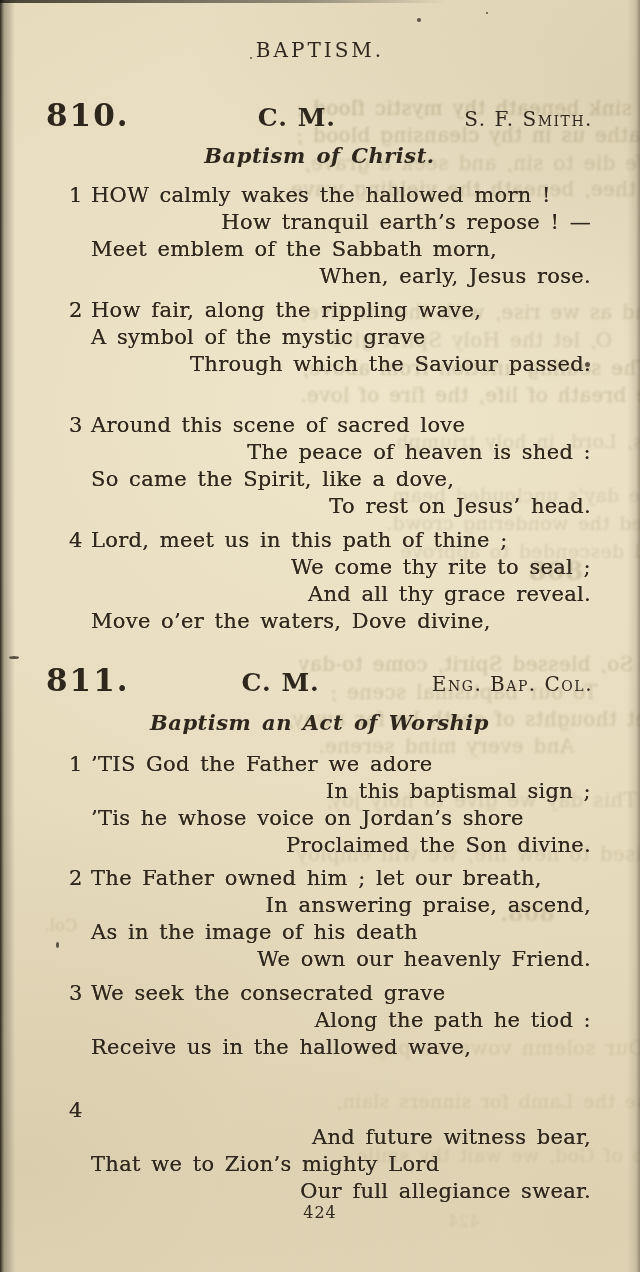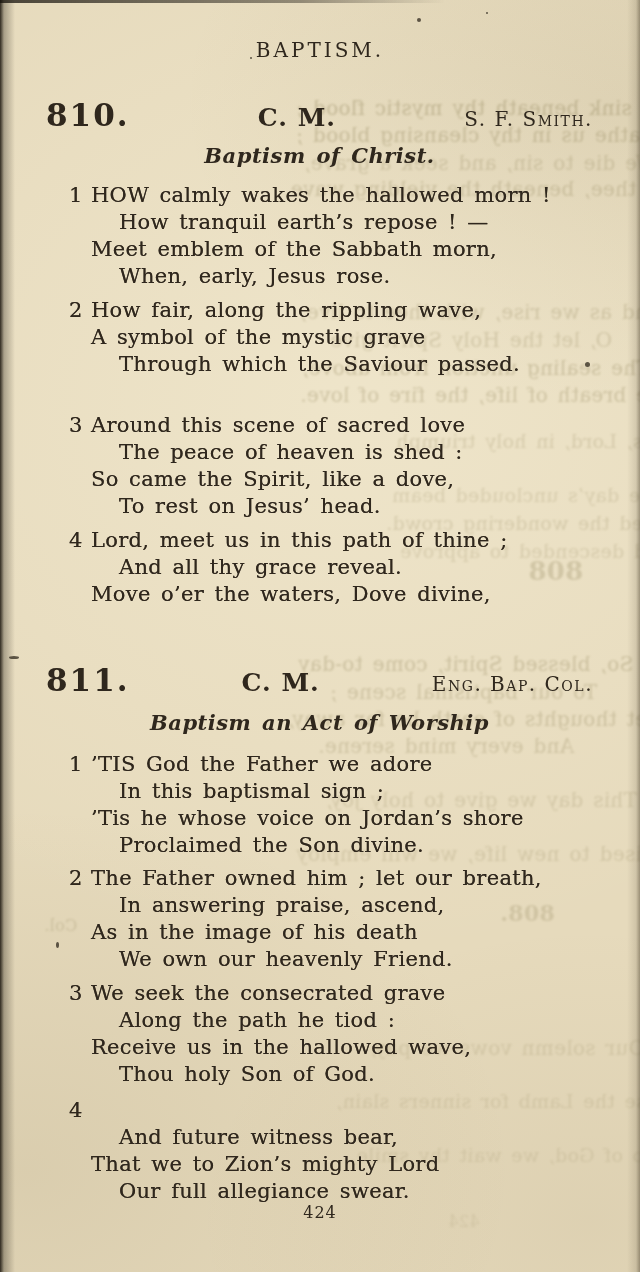--- a/index.html
+++ b/index.html
@@ -41,21 +41,21 @@
   .hymn-title{position:absolute;left:46px;width:547px;text-align:center;
     font-style:italic;font-weight:bold;font-size:21px;letter-spacing:0.5px;word-spacing:3px;}
   .t810{top:143px;}
   .t811{top:710px;}
   .verse{position:absolute;left:91px;width:500px;}
   .v810-1{top:182px;} .v810-2{top:297px;} .v810-3{top:412px;} .v810-4{top:527px;}
   .v811-1{top:751px;} .v811-2{top:865px;} .v811-3{top:980px;} .v811-4{top:1097px;}
   .vline{position:relative;height:27px;line-height:27px;font-size:21px;
     letter-spacing:0.3px;word-spacing:3.5px;white-space:nowrap;
     text-shadow:0 0 0.4px rgba(43,33,24,0.75);}
-  .vline.ind{padding-left:28px;}
+  .vline.ind{padding-left:28px;text-align:right;}
   .vnum{position:absolute;left:-22px;}
   .page-num{position:absolute;left:0;top:1203px;width:640px;text-align:center;
     font-size:16px;letter-spacing:1px;}
   .speck{position:absolute;background:#3a3226;border-radius:50%;opacity:0.8;pointer-events:none;}
 </style>
 </head>
 <body>
 
 <div class="page" style="--paper: #e6dabc; --ink: #2f271d; --bleed: #a2966f;">
 
@@ -109,20 +109,21 @@
       <div class="vline ind">Through which the Saviour passed.</div>
     </div>
     <div class="verse v810-3">
       <div class="vline"><span class="vnum">3</span><span>Around this scene of sacred love</span></div>
       <div class="vline ind">The peace of heaven is shed :</div>
       <div class="vline">So came the Spirit, like a dove,</div>
       <div class="vline ind">To rest on Jesus’ head.</div>
     </div>
     <div class="verse v810-4">
       <div class="vline"><span class="vnum">4</span><span>Lord, meet us in this path of thine ;</span></div>
+      <div class="vline ind">We come thy rite to seal ;</div>
       <div class="vline ind">And all thy grace reveal.</div>
       <div class="vline">Move o’er the waters, Dove divine,</div>
     </div>
   </section>
 
   <section>
     <div class="hymn-head h811">
       <span class="hymn-num">811.</span>
       <span class="hymn-meter">C. M.</span>
       <span class="hymn-attr">Eng. Bap. Col.</span>
@@ -138,21 +139,20 @@
     <div class="verse v811-2">
       <div class="vline"><span class="vnum">2</span><span>The Father owned him ; let our breath,</span></div>
       <div class="vline ind">In answering praise, ascend,</div>
       <div class="vline">As in the image of his death</div>
       <div class="vline ind">We own our heavenly Friend.</div>
     </div>
     <div class="verse v811-3">
       <div class="vline"><span class="vnum">3</span><span>We seek the consecrated grave</span></div>
       <div class="vline ind">Along the path he tiod :</div>
       <div class="vline">Receive us in the hallowed wave,</div>
-      <div class="vline ind">Thou holy Son of God.</div>
     </div>
     <div class="verse v811-4">
       <div class="vline"><span class="vnum">4</span></div>
       <div class="vline ind">And future witness bear,</div>
       <div class="vline">That we to Zion’s mighty Lord</div>
       <div class="vline ind">Our full allegiance swear.</div>
     </div>
   </section>
 
   <div class="page-num">424</div>

